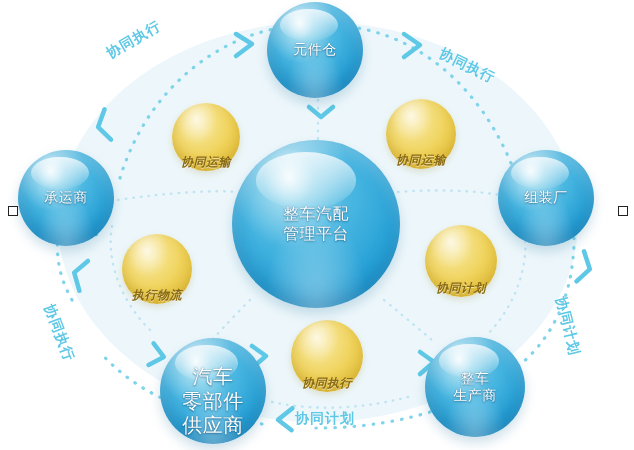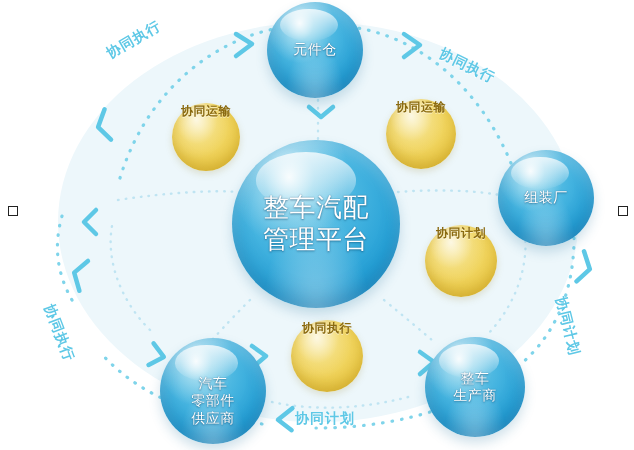--- a/index.html
+++ b/index.html
@@ -76,44 +76,45 @@
     text-shadow: 0 1px 2px rgba(10,70,110,0.55), 0 0 1px rgba(10,70,110,0.6);
     letter-spacing: 0.5px;
     white-space: pre-line;
   }
 
   
   #node-center {
     left: 232px; top: 140px;
     width: 168px; height: 168px;
   }
-  #node-center .label { font-size: 26px; }
+  #node-center .label { font-size: 16px; }
 
   
   #node-top      { left: 267px; top: 2px;   width: 96px;  height: 96px; }
   #node-left     { left: 18px;  top: 150px; width: 96px;  height: 96px; }
   #node-right    { left: 498px; top: 150px; width: 96px;  height: 96px; }
   #node-bl       { left: 160px; top: 338px; width: 106px; height: 106px; }
   #node-br       { left: 425px; top: 337px; width: 100px; height: 100px; }
   .sat .label { font-size: 14px; }
-  #node-bl .label { font-size: 14px; margin-top: 20px; }
+  #node-bl .label { font-size: 20px; margin-top: 20px; }
 
   
   .ycircle {
     position: absolute;
     border-radius: 50%;
     background:
       radial-gradient(ellipse at 36% 24%, rgba(255,255,255,0.80) 0%, rgba(255,255,255,0.10) 34%, rgba(255,255,255,0) 55%),
       radial-gradient(circle at 42% 34%, #f5e07e 0%, #f0d45e 45%, #e8c53f 78%, #dcb72e 100%);
     box-shadow:
       inset 0 -6px 12px rgba(150,110,10,0.25),
       0 3px 7px rgba(160,140,60,0.22);
     display: flex;
-    align-items: flex-start;
+    align-items: flex-end;
     justify-content: center;
+    font-style: italic;
   }
   .ycircle .ylabel {
     position: relative;
     z-index: 3;
     color: #8a6a10;
     font-size: 12px;
     font-weight: bold;
     text-shadow: 0 1px 0 rgba(255,255,255,0.55);
     letter-spacing: 0.5px;
     white-space: nowrap;
@@ -205,31 +206,37 @@
       <path class="chev" d="M 316 100 L 326 112 L 316 124" transform="rotate(90 321 112)"></path>
     </g>
   </svg>
 
   <div class="ycircle" id="y-tl">
     <span class="ylabel">协同运输</span>
   </div>
   <div class="ycircle" id="y-tr">
     <span class="ylabel">协同运输</span>
   </div>
+  <div class="ycircle" id="y-ml">
+    <span class="ylabel">执行物流</span>
+  </div>
   <div class="ycircle" id="y-mr">
     <span class="ylabel">协同计划</span>
   </div>
   <div class="ycircle" id="y-bc">
     <span class="ylabel">协同执行</span>
   </div>
 
   <div class="sphere sat" id="node-top">
     <span class="label">元件仓</span>
   </div>
 
+  <div class="sphere sat" id="node-left">
+    <span class="label">承运商</span>
+  </div>
 
   <div class="sphere sat" id="node-right">
     <span class="label">组装厂</span>
   </div>
 
   <div class="sphere sat" id="node-bl">
     <span class="label">汽车
 零部件
 供应商</span>
   </div>

